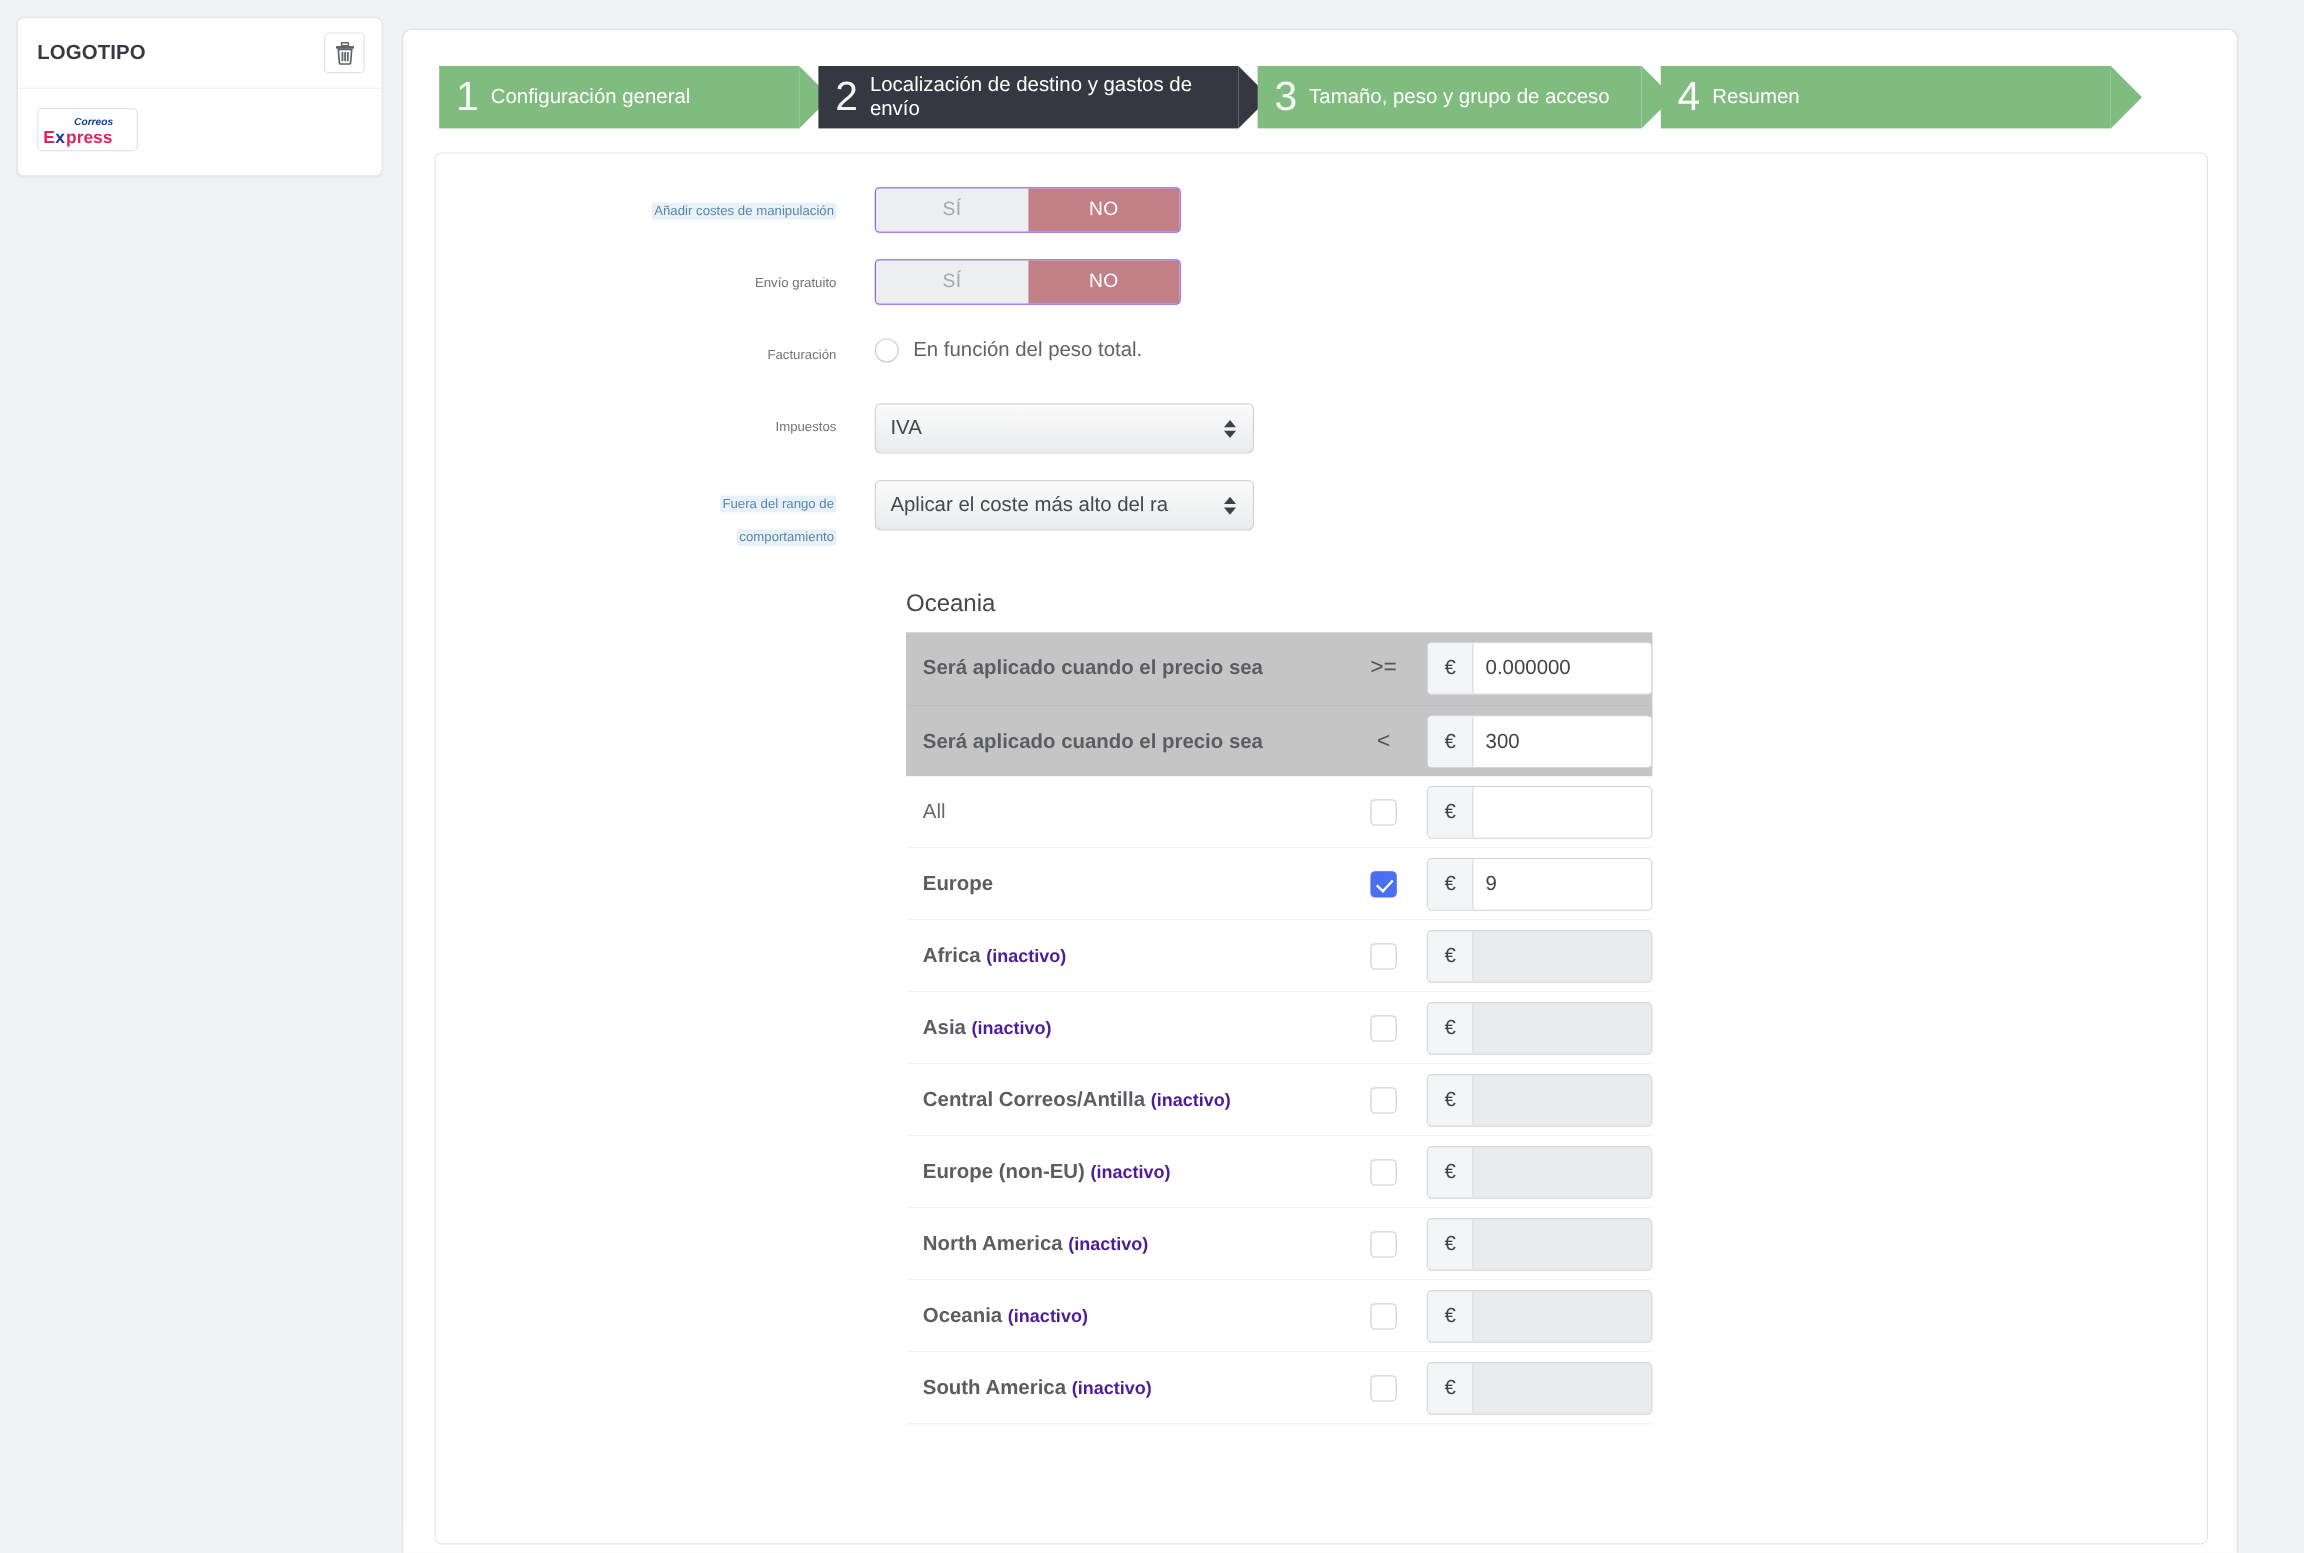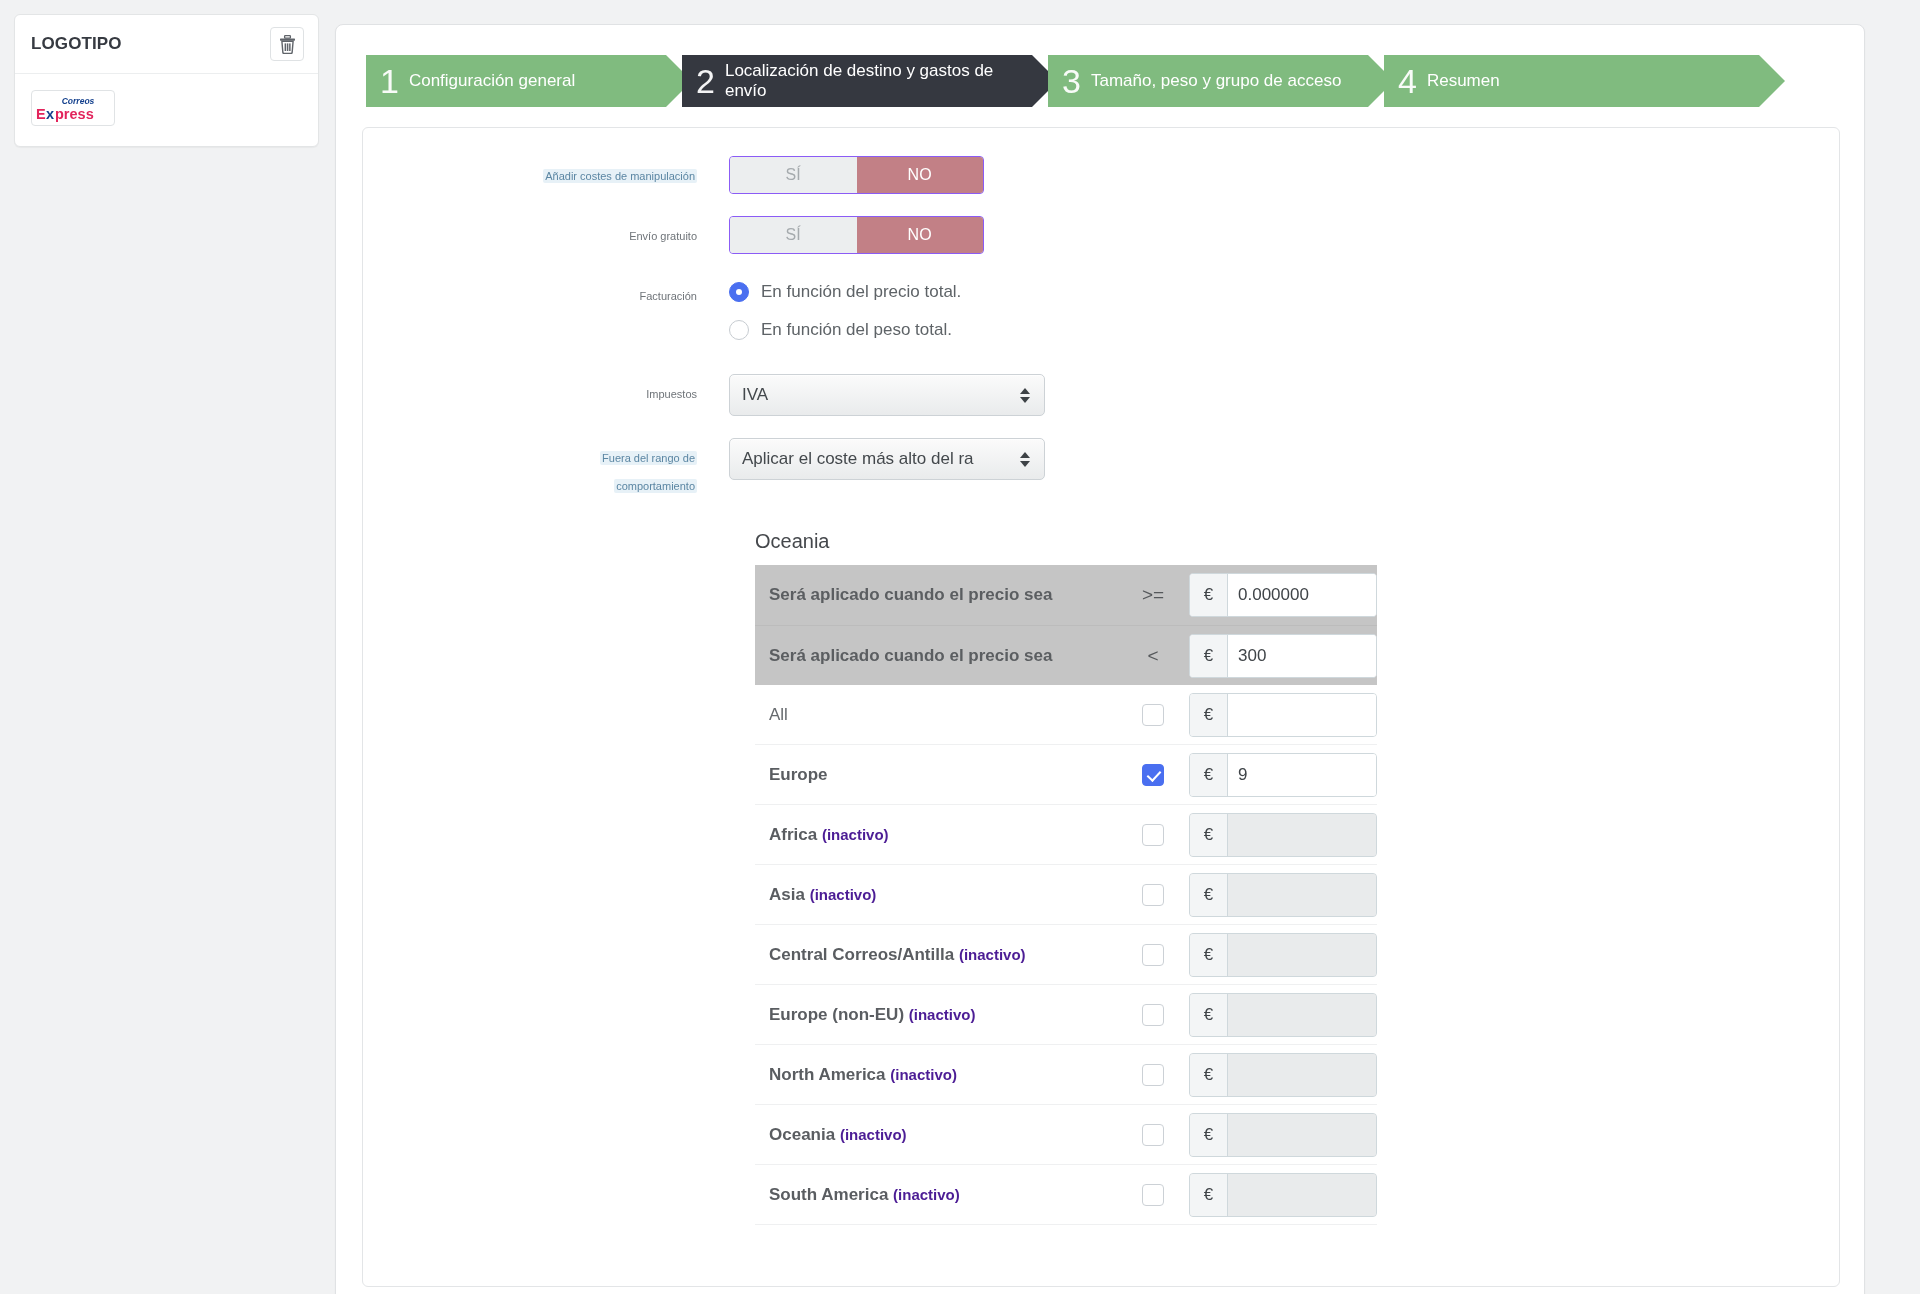--- a/index.html
+++ b/index.html
@@ -462,24 +462,20 @@
             <div class="toggle-opt off">SÍ</div>
             <div class="toggle-opt on">NO</div>
           </div>
         </div>
       </div>
 
       <div class="form-row">
         <div class="form-label plain">Facturación</div>
         <div class="form-control">
           <div class="radio-line">
-            <span class="radio checked"></span>
-            <span class="radio-text">En función del precio total.</span>
-          </div>
-          <div class="radio-line">
             <span class="radio"></span>
             <span class="radio-text">En función del peso total.</span>
           </div>
         </div>
       </div>
 
       <div class="form-row" style="margin-top:14px;">
         <div class="form-label plain">Impuestos</div>
         <div class="form-control">
           <div class="select">

